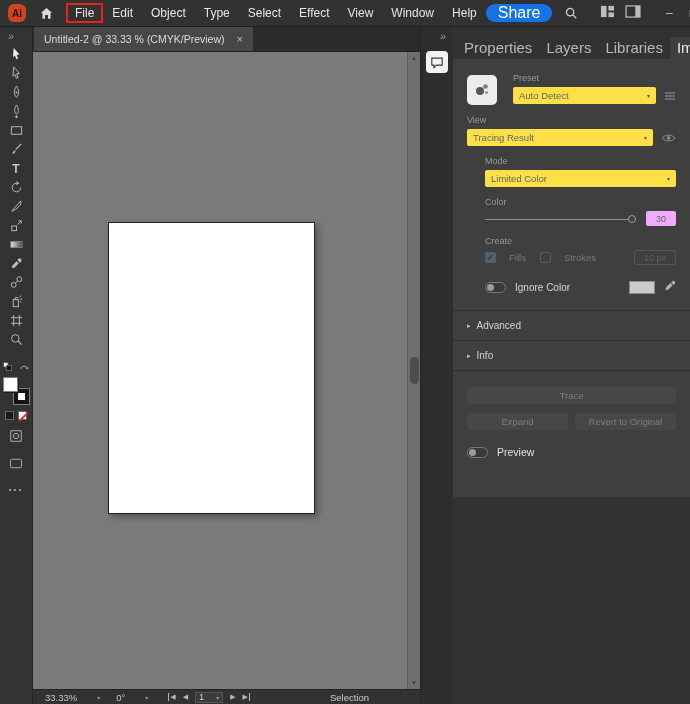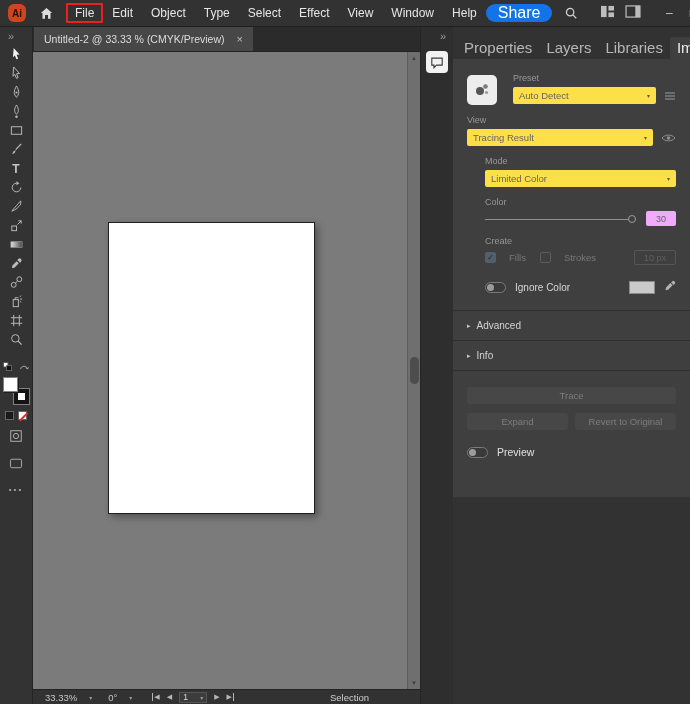--- a/index.html
+++ b/index.html
@@ -45,21 +45,21 @@
   
   .canvas{position:absolute;left:33px;top:52px;width:387px;height:637px;background:#7b7b7b}
   .artboard{position:absolute;left:75px;top:170px;width:207px;height:292px;background:#ffffff;border:1px solid #1f1f1f;box-shadow:3px 3px 7px rgba(0,0,0,.35)}
   .vscroll{position:absolute;right:0;top:0;width:13px;height:100%;background:#6f6f6f;border-left:1px solid #5d5d5d}
   .vscroll .s-up,.vscroll .s-down{position:absolute;left:0;width:100%;text-align:center;font-size:6px;color:#3e3e3e}
   .vscroll .s-up{top:3px}.vscroll .s-down{bottom:3px}
   .vscroll .thumb{position:absolute;left:2px;top:305px;width:9px;height:27px;background:#4d4d4d;border-radius:5px}
 
   
   .statusbar{position:absolute;left:33px;top:689px;width:387px;height:15px;background:#323232;border-top:1px solid #232323;display:flex;align-items:center;font-size:9.5px;color:#c6c6c6}
-  .sb-group{display:flex;align-items:center;gap:12px}
+  .sb-group{display:flex;align-items:center;gap:20px}
   .sb-chev{font-size:6px;color:#9a9a9a}
   .sb-zoom{margin-left:12px}
   .sb-rot{margin-left:16px}
   .sb-nav{margin-left:20px;display:flex;align-items:center;gap:7px;font-size:7px;color:#b5b5b5}
   .sb-nav .first{border-left:1px solid #b5b5b5;padding-left:1px}
   .sb-nav .last{border-right:1px solid #b5b5b5;padding-right:1px}
   .ab-field{width:28px;height:11px;background:#3c3c3c;border:1px solid #555;display:flex;align-items:center;justify-content:space-between;padding:0 3px;font-size:8.5px;color:#d8d8d8}
   .tool-status{position:absolute;left:297px;top:0;height:15px;line-height:15px;font-size:9.5px;color:#cfcfcf}
 
   

